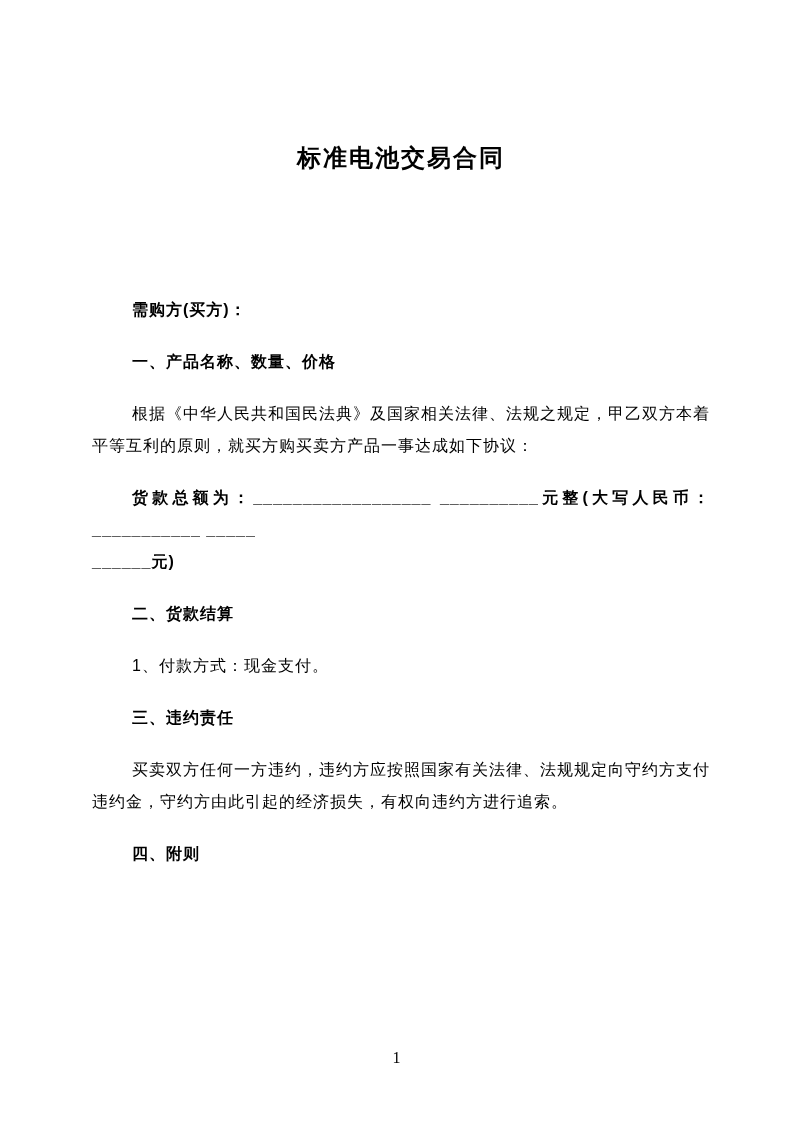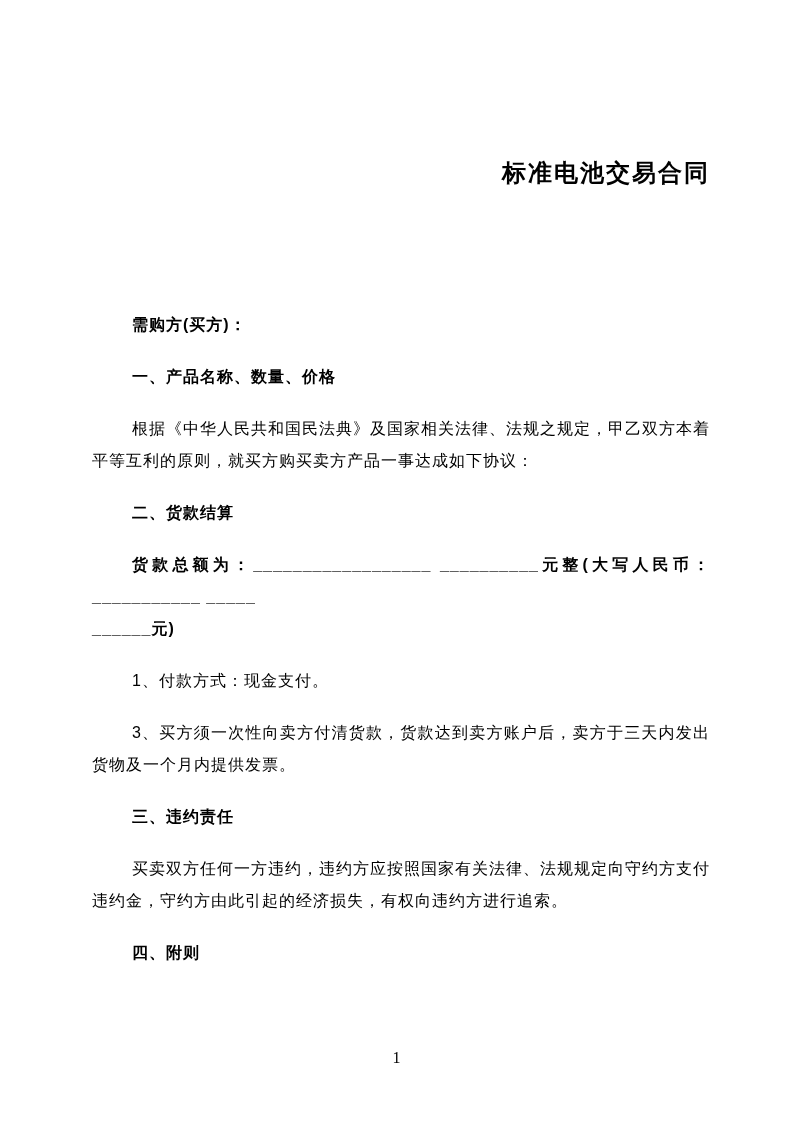--- a/index.html
+++ b/index.html
@@ -12,25 +12,25 @@
     width: 793px;
     height: 1122px;
     background: #ffffff;
     box-sizing: border-box;
     padding: 140px 83px 0 92px;
     font-family: "Liberation Sans", "DejaVu Sans", sans-serif;
     color: #000000;
     overflow: hidden;
   }
   .doc-title {
-    margin: 16px 0 119px 0;
+    margin: 1px 0 119px 0;
     font-size: 24px;
     line-height: 34px;
     font-weight: bold;
-    text-align: right;
+    text-align: center;
     letter-spacing: 2px;
   }
   .para {
     margin: 0 0 20px 0;
     font-size: 16px;
     line-height: 32px;
     letter-spacing: 1px;
     text-indent: 40px;
     text-align: justify;
   }
@@ -56,28 +56,27 @@
 
   <h1 class="doc-title">标准电池交易合同</h1>
 
   <p class="para bold">需购方(买方)：</p>
 
 
   <p class="para bold">一、产品名称、数量、价格</p>
 
   <p class="para">根据《中华人民共和国民法典》及国家相关法律、法规之规定，甲乙双方本着平等互利的原则，就买方购买卖方产品一事达成如下协议：</p>
 
+  <p class="para bold"><span>货款总额为：__________________ __________元整(大写人民币：___________ _____</span><br><span>______元)</span></p>
+
   <p class="para bold">二、货款结算</p>
-
-  <p class="para bold"><span>货款总额为：__________________ __________元整(大写人民币：___________ _____</span><br><span>______元)</span></p>
 
   <p class="para">1、付款方式：现金支付。</p>
 
 
-  <p class="para">3、买方须一次性向卖方付清货款，货款达到卖方账户后，卖方于三天内发出货物及一个月内提供发票。</p>
 
   <p class="para bold">三、违约责任</p>
 
   <p class="para">买卖双方任何一方违约，违约方应按照国家有关法律、法规规定向守约方支付违约金，守约方由此引起的经济损失，有权向违约方进行追索。</p>
 
   <p class="para bold">四、附则</p>
 
   <div class="page-number">1</div>
 
 </div>

